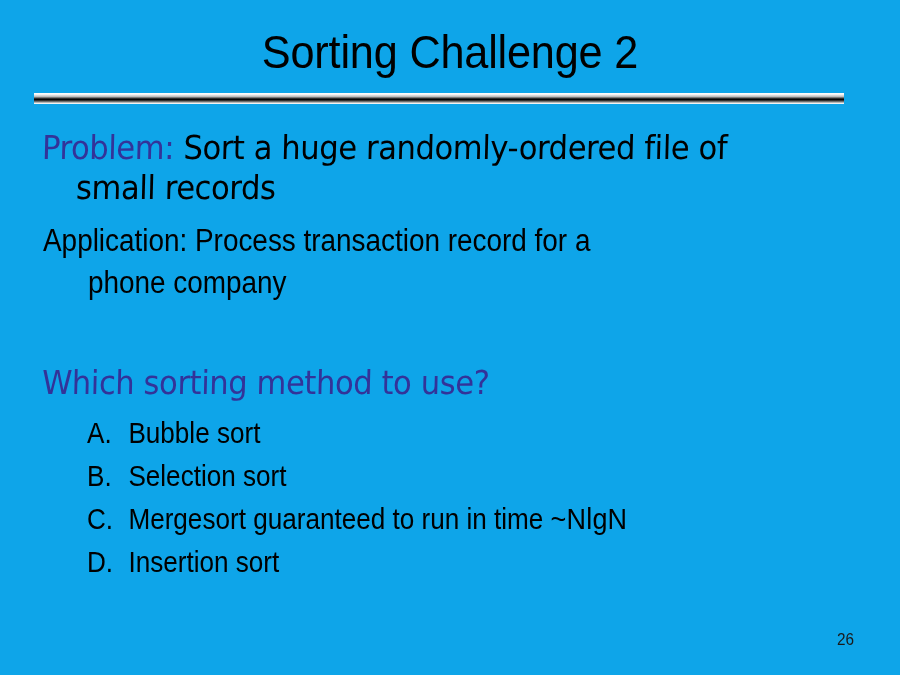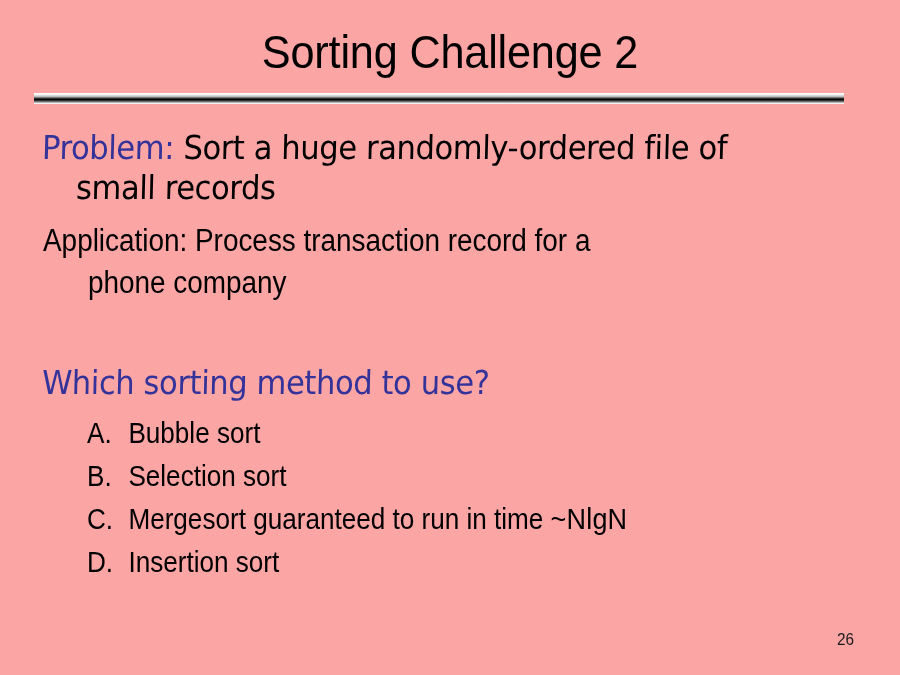--- a/index.html
+++ b/index.html
@@ -8,21 +8,21 @@
     background: #ffffff;
   }
   body {
     font-family: "Liberation Sans", sans-serif;
     -webkit-font-smoothing: antialiased;
   }
   #slide {
     position: relative;
     width: 900px;
     height: 675px;
-    background: #fca5a5;
+    background: #0ea5e9;
     overflow: hidden;
   }
 
   
   .slide-title {
     position: absolute;
     left: 0;
     top: 24px;
     width: 900px;
     text-align: center;

